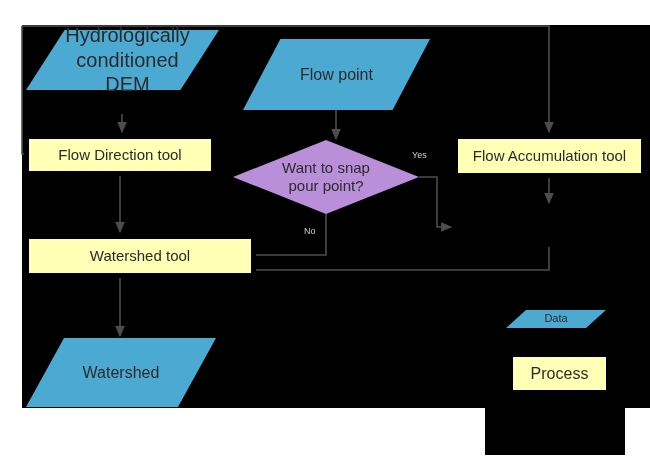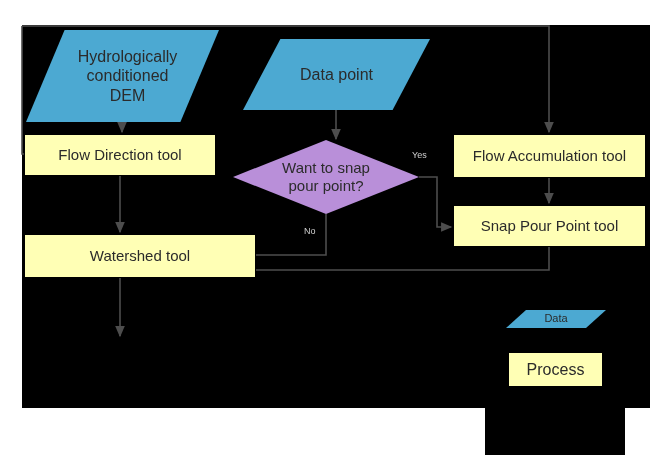--- a/index.html
+++ b/index.html
@@ -57,21 +57,21 @@
     position: relative;
     z-index: 2;
     line-height: 1.22;
     white-space: pre-line;
     padding: 0 6px;
   }
 
   
   .process {
     background: #ffffb5;
-    border: 1px solid #000000;
+    border: 5px solid #000000;
   }
 
   
   .data-shape {
     background: transparent;
     border: none;
   }
   .data-shape .fill {
     position: absolute;
     left: 0; top: 0; right: 0; bottom: 0;
@@ -88,21 +88,21 @@
   }
   .decision .fill {
     position: absolute;
     left: 0; top: 0; right: 0; bottom: 0;
     background: #b98fd9;
     clip-path: polygon(50% 0%, 100% 50%, 50% 100%, 0% 50%);
     z-index: 1;
   }
 
   
-  #node-dem       { left: 26px;  top: 30px;  width: 193px; height: 92px;  font-size: 16px; }
+  #node-dem       { left: 26px;  top: 30px;  width: 193px; height: 60px;  font-size: 20px; }
   #node-dem .node-label { padding-left: 16px; }
   #node-pour      { left: 243px; top: 39px;  width: 187px; height: 71px;  font-size: 16px; }
   #node-flowdir   { left: 24px;  top: 134px; width: 192px; height: 42px;  font-size: 15px; }
   #node-flowacc   { left: 453px; top: 134px; width: 193px; height: 44px;  font-size: 15px; }
   #node-snap      { left: 453px; top: 205px; width: 193px; height: 42px;  font-size: 15px; }
   #node-watershedtool { left: 24px; top: 234px; width: 232px; height: 44px; font-size: 15px; }
   #node-decision  { left: 233px; top: 140px; width: 186px; height: 74px;  font-size: 15px; }
   #node-watershed { left: 26px;  top: 338px; width: 190px; height: 69px;  font-size: 16px; }
 
   
@@ -169,45 +169,46 @@
 
   <div class="node data-shape" id="node-dem">
     <span class="fill"></span>
     <span class="node-label">Hydrologically
 conditioned
 DEM</span>
   </div>
 
   <div class="node data-shape" id="node-pour">
     <span class="fill"></span>
-    <span class="node-label">Data point</span>
+    <span class="node-label">Flow point</span>
   </div>
 
   <div class="node process" id="node-flowdir">
     <span class="node-label">Flow Direction tool</span>
   </div>
 
   <div class="node process" id="node-flowacc">
     <span class="node-label">Flow Accumulation tool</span>
   </div>
 
-  <div class="node process" id="node-snap">
-    <span class="node-label">Snap Pour Point tool</span>
-  </div>
 
   <div class="node decision" id="node-decision">
     <span class="fill"></span>
     <span class="node-label">Want to snap
 pour point?</span>
   </div>
 
   <div class="node process" id="node-watershedtool">
     <span class="node-label">Watershed tool</span>
   </div>
 
+  <div class="node data-shape" id="node-watershed">
+    <span class="fill"></span>
+    <span class="node-label">Watershed</span>
+  </div>
 
   <div class="edge-label" id="label-yes">Yes</div>
   <div class="edge-label" id="label-no">No</div>
 
   <div class="legend-item data-shape" id="legend-data">
     <span class="fill"></span>
     <span class="node-label">Data</span>
   </div>
 
   <div class="legend-item process" id="legend-process">

